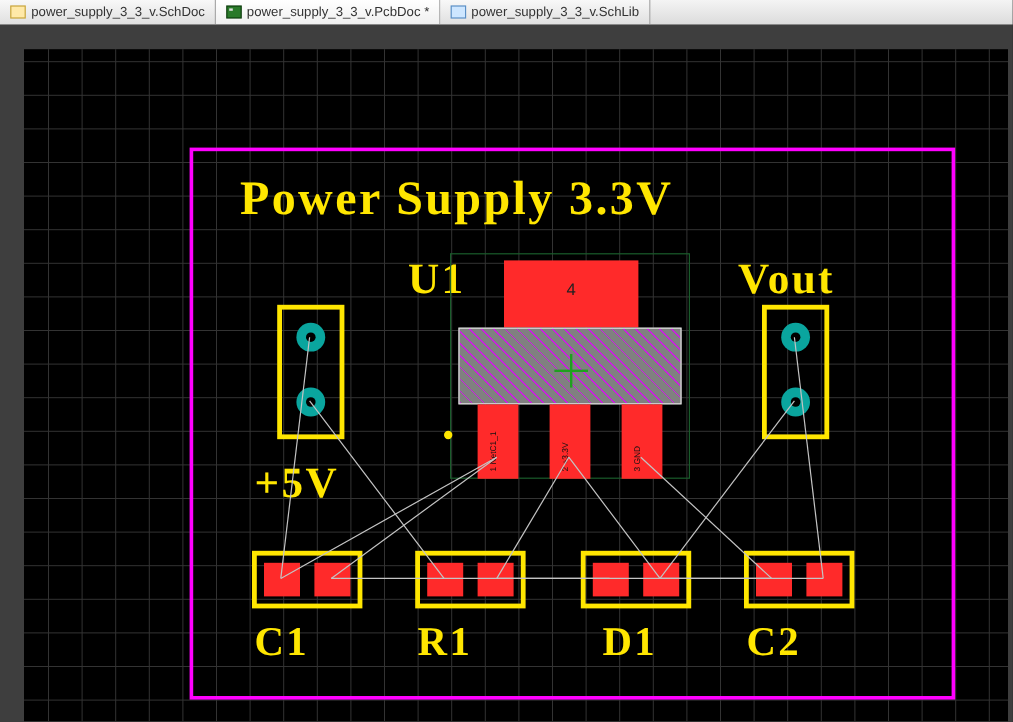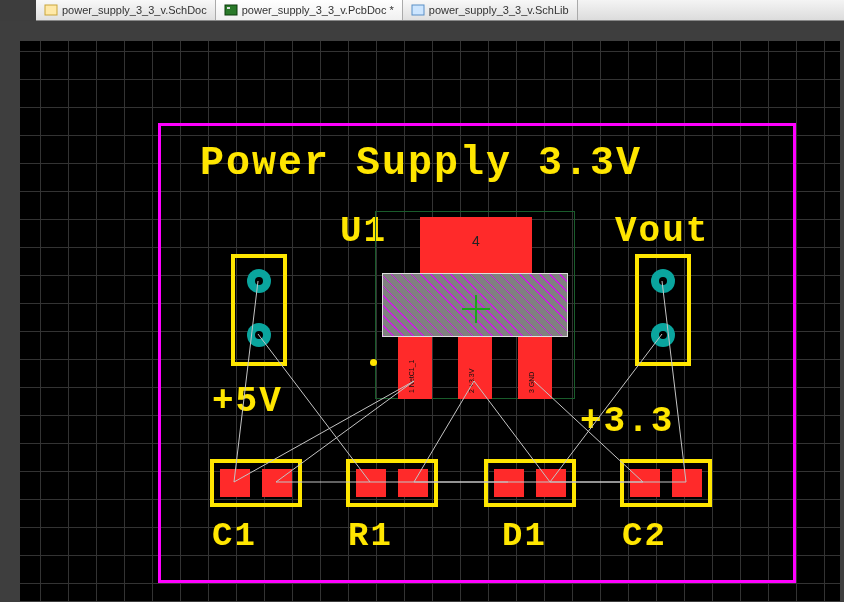--- a/index.html
+++ b/index.html
@@ -7,21 +7,20 @@
   width: 844px; height: 602px;
   font-family: Tahoma, Arial, sans-serif;
   background: #3d3d3d;
   overflow: hidden;
 }
 .tabbar {
   display: flex;
   height: 21px;
   background: linear-gradient(#f4f4f4, #dcdcdc);
   border-bottom: 1px solid #888;
-  margin-left: 36px;
 }
 .tab {
   display: flex; align-items: center;
   padding: 0 8px;
   border-right: 1px solid #aaa;
   font-size: 11px; color: #333;
   background: linear-gradient(#f8f8f8, #e0e0e0);
   cursor: pointer;
   white-space: nowrap;
 }
@@ -43,21 +42,21 @@
     linear-gradient(#333 1px, transparent 1px),
     linear-gradient(90deg, #333 1px, transparent 1px);
   background-size: 28px 28px;
   background-position: -8px 10px;
 }
 .outline {
   position: absolute; border: 3px solid #ff00ff;
 }
 .silktxt {
   position: absolute;
-  font-family: Liberation Mono, monospace;
+  font-family: Liberation Serif, serif;
   color: #ffe600; font-weight: bold;
   white-space: nowrap;
   letter-spacing: 2px;
 }
 .title { font-size: 40px; }
 .lbl { font-size: 36px; }
 .des { font-size: 34px; }
 .comp-rect { position: absolute; border: 4px solid #ffe600; }
 .pad-red { position: absolute; background: #ff2a2a; }
 .pad-teal { position: absolute; width: 24px; height: 24px; background: #0aa59e; border-radius: 50%; }
@@ -145,21 +144,20 @@
     <div class="pad-red" style="left:378px; top:296px; width:34px; height:62px;"></div>
     <div class="pad-red" style="left:438px; top:296px; width:34px; height:62px;"></div>
     <div class="pad-red" style="left:498px; top:296px; width:34px; height:62px;"></div>
     <div class="tiny" style="left:388px; top:352px;">1 NetC1_1</div>
     <div class="tiny" style="left:448px; top:352px;">2 +3.3V</div>
     <div class="tiny" style="left:508px; top:352px;">3 GND</div>
 
     <div style="position:absolute; left:350px; top:318px; width:7px; height:7px; background:#ffe600; border-radius:50%;"></div>
 
     <div class="silktxt lbl" style="left:192px; top:340px;">+5V</div>
-    <div class="silktxt lbl" style="left:560px; top:360px;">+3.3</div>
 
     <div class="comp-rect" style="left:190px; top:418px; width:92px; height:48px;"></div>
     <div class="pad-red" style="left:200px; top:428px; width:30px; height:28px;"></div>
     <div class="pad-red" style="left:242px; top:428px; width:30px; height:28px;"></div>
 
     <div class="comp-rect" style="left:326px; top:418px; width:92px; height:48px;"></div>
     <div class="pad-red" style="left:336px; top:428px; width:30px; height:28px;"></div>
     <div class="pad-red" style="left:378px; top:428px; width:30px; height:28px;"></div>
 
     <div class="comp-rect" style="left:464px; top:418px; width:92px; height:48px;"></div>

